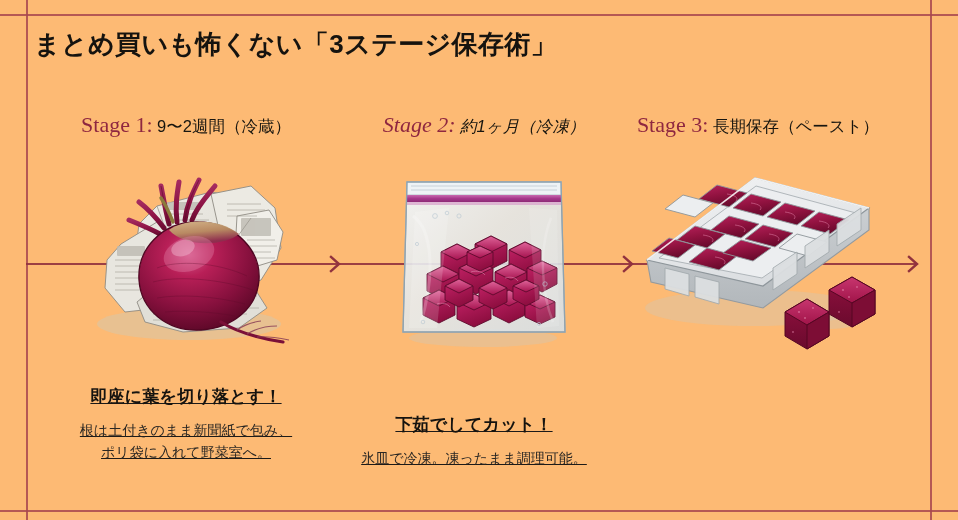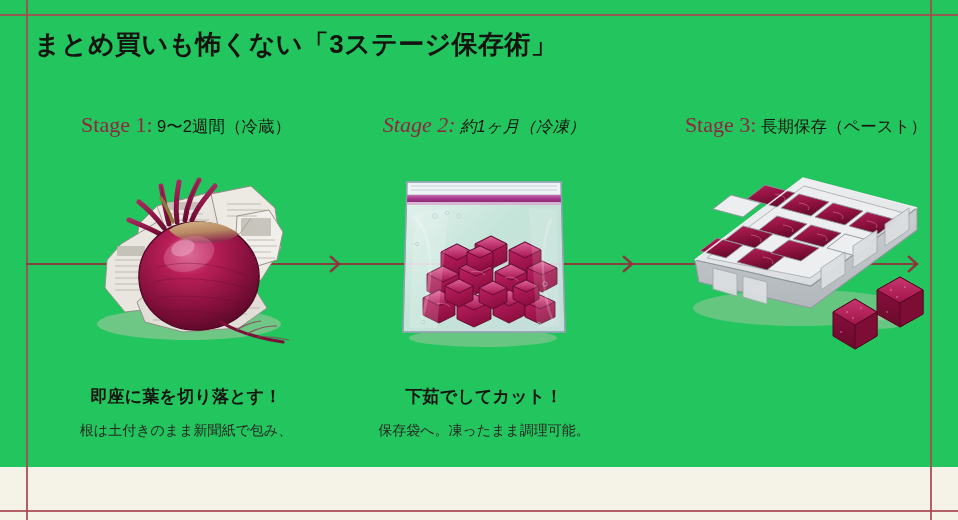--- a/index.html
+++ b/index.html
@@ -4,21 +4,21 @@
 <title>3-Stage Storage Infographic</title>
 <style>
   html,body{margin:0;padding:0;}
   body{
     width:958px;height:520px;overflow:hidden;
     background:#f5f2e7;
     font-family:"Liberation Sans","DejaVu Sans",sans-serif;
     color:#1c1a18;
     position:relative;
   }
-  #canvas{position:absolute;inset:0;width:958px;height:467px;background:#22c55e;}
+  #canvas{position:absolute;inset:0;width:958px;height:520px;background:#fdba74;}
 
   
   .rule{position:absolute;background:#a8474f;opacity:.85;}
   .rule-h{height:1.6px;left:0;width:958px;}
   .rule-v{width:1.6px;top:0;height:520px;}
   #frame-top{top:14px;}
   #frame-bottom{top:510px;}
   #frame-left{left:26px;}
   #frame-right{left:930px;}
 
@@ -32,39 +32,39 @@
 
   
   #flow-line{position:absolute;left:26px;top:263px;width:890px;height:2px;background:#91323e;opacity:.9;}
   .arrowhead{position:absolute;top:254px;width:20px;height:20px;}
   .arrowhead svg{display:block;}
 
   
   .col{position:absolute;top:112px;width:300px;text-align:center;}
   #col-1{left:36px;}
   #col-2{left:334px;font-style:italic;}
-  #col-3{left:656px;}
+  #col-3{left:608px;}
 
   .stage-label{
     font-size:16.5px;line-height:1.2;white-space:nowrap;
     font-family:"Liberation Sans","DejaVu Sans",sans-serif;
     color:#17150f;
   }
   .stage-label .stage-key{
     color:#8f2740;
     font-family:"Liberation Serif","DejaVu Serif",serif;
     font-size:22px;
   }
 
   .art-slot{position:relative;height:200px;margin-top:18px;}
   .art-slot svg{position:absolute;left:50%;transform:translateX(-50%);top:0;}
 
-  .caption-block{position:absolute;top:385px;width:300px;text-align:center;}
+  .caption-block{position:absolute;top:385px;width:300px;text-align:center;text-decoration:underline;}
   #cap-1{left:36px;}
-  #cap-2{left:334px;}
+  #cap-2{left:324px;margin-top:28px;}
   #cap-3{left:634px;}
   .cap-head{font-size:17px;font-weight:700;color:#15130f;letter-spacing:.2px;}
   .cap-body{margin-top:12px;font-size:14px;line-height:1.55;color:#2a2723;}
   .cap-body span{display:block;}
 </style>
 </head>
 <body>
 
 <div id="canvas">
 
@@ -401,24 +401,25 @@
             <circle cx="206" cy="156" r="0.9"></circle>
         </g>
       </svg>
     </div>
   </div>
 
   <div class="caption-block" id="cap-1">
     <div class="cap-head">即座に葉を切り落とす！</div>
     <div class="cap-body">
       <span>根は土付きのまま新聞紙で包み、</span>
+      <span>ポリ袋に入れて野菜室へ。</span>
     </div>
   </div>
 
   <div class="caption-block" id="cap-2">
     <div class="cap-head">下茹でしてカット！</div>
     <div class="cap-body">
-      <span>保存袋へ。凍ったまま調理可能。</span>
+      <span>氷皿で冷凍。凍ったまま調理可能。</span>
     </div>
   </div>
 
 
 </div>
 
 </body></html>

